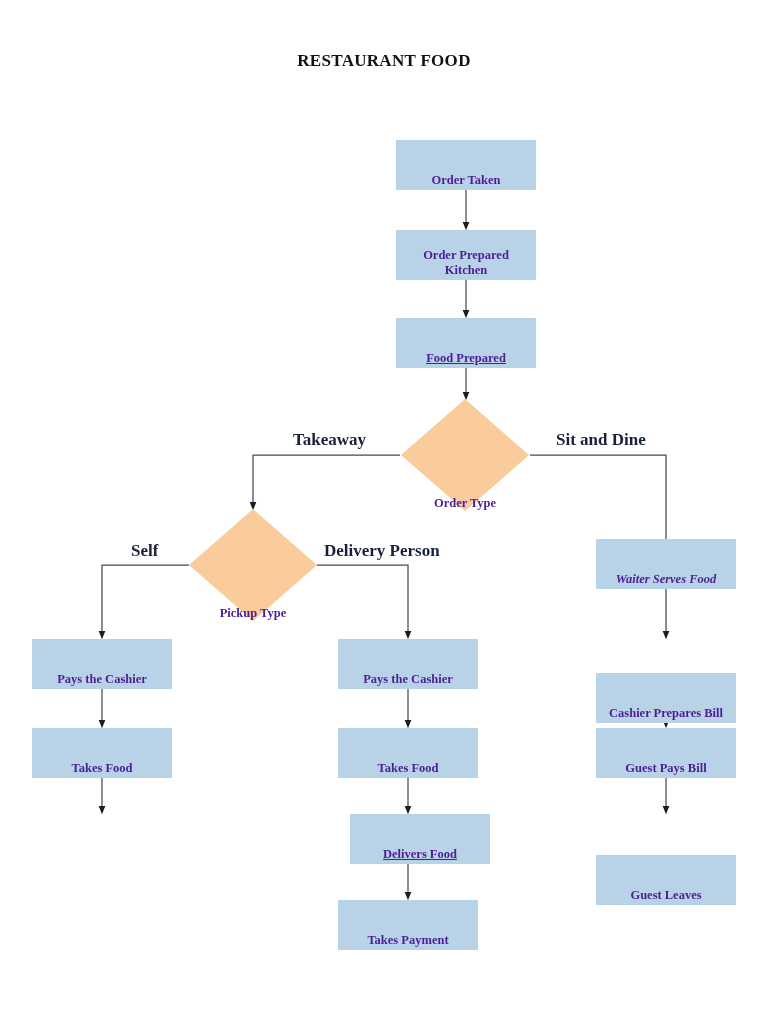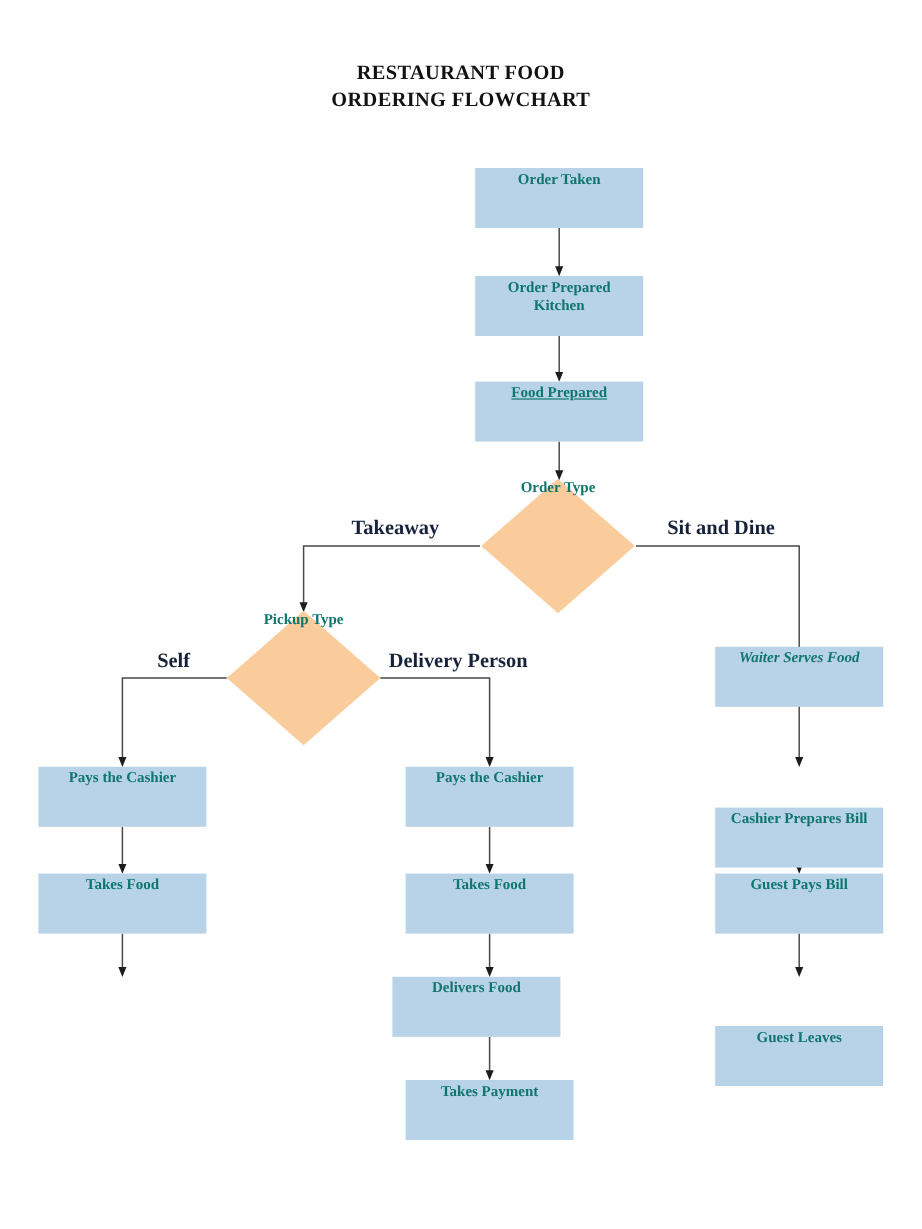--- a/index.html
+++ b/index.html
@@ -40,26 +40,26 @@
     color: #121212;
     letter-spacing: 0.3px;
     line-height: 22px;
   }
   .title .l2 { display: block; }
 
   .node {
     position: absolute;
     box-sizing: border-box;
     display: flex;
-    align-items: flex-start;
+    align-items: flex-end;
     justify-content: center;
     text-align: center;
     font-weight: bold;
     font-size: 12.5px;
-    color: #0f766e;
+    color: #4c1d95;
     line-height: 15px;
     z-index: 2;
   }
   .node.process {
     background: #b8d3e8;
     width: 140px;
     height: 50px;
     padding: 2px 6px;
   }
   .node.decision {
@@ -90,21 +90,20 @@
     z-index: 3;
   }
 </style>
 </head>
 <body>
 
 <div id="canvas">
 
   <div class="title">
     <span>RESTAURANT FOOD</span>
-    <span class="l2">ORDERING FLOWCHART</span>
   </div>
 
   <svg id="edges" viewBox="0 0 768 1024">
     <defs>
       <marker id="ah" markerWidth="9" markerHeight="9" refX="4.2" refY="4" orient="auto" markerUnits="userSpaceOnUse">
         <path d="M0,0.6 L8.4,4 L0,7.4 z" fill="#1d1d1d"></path>
       </marker>
     </defs>
     <g stroke="#4a4a4a" stroke-width="1.25" fill="none" marker-end="url(#ah)">
       <path d="M466,189 L466,226"></path>
@@ -158,21 +157,21 @@
   <div class="node process" style="left:32px; top:728px;">
     <span>Takes Food</span>
   </div>
 
   <div class="node process" style="left:338px; top:639px;">
     <span>Pays the Cashier</span>
   </div>
   <div class="node process" style="left:338px; top:728px;">
     <span>Takes Food</span>
   </div>
-  <div class="node process" style="left:327px; top:814px;">
+  <div class="node process" style="left:350px; top:814px;text-decoration:underline;">
     <span>Delivers Food</span>
   </div>
   <div class="node process" style="left:338px; top:900px;">
     <span>Takes Payment</span>
   </div>
 
   <div class="node process" style="left:596px; top:539px;font-style:italic;">
     <span>Waiter Serves Food</span>
   </div>
   <div class="node process" style="left:596px; top:639px;margin-top:34px;">

